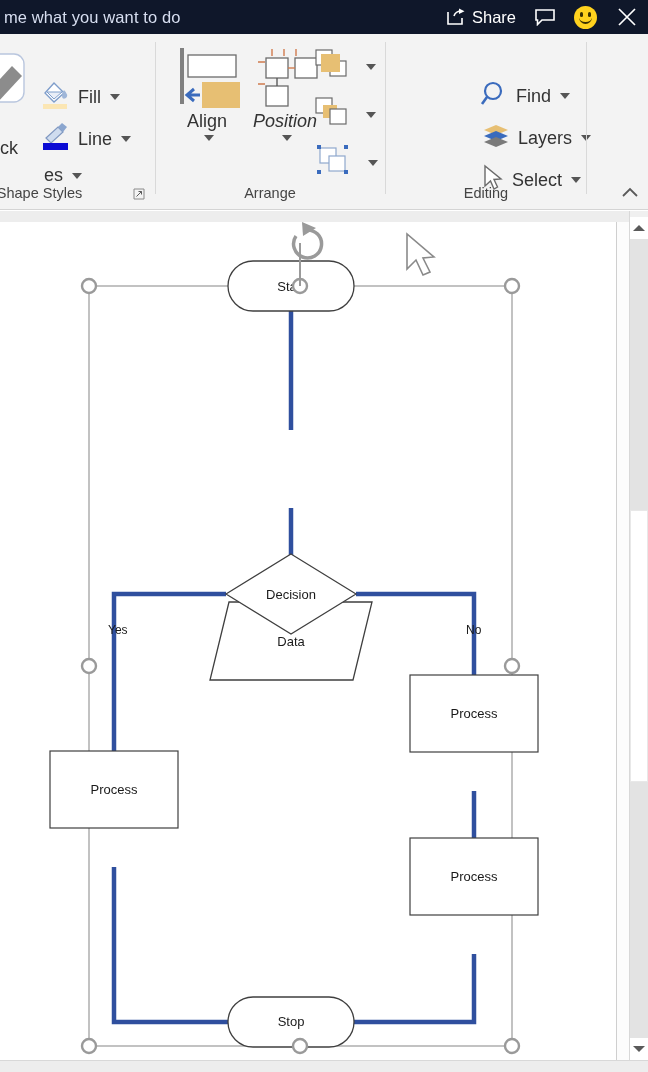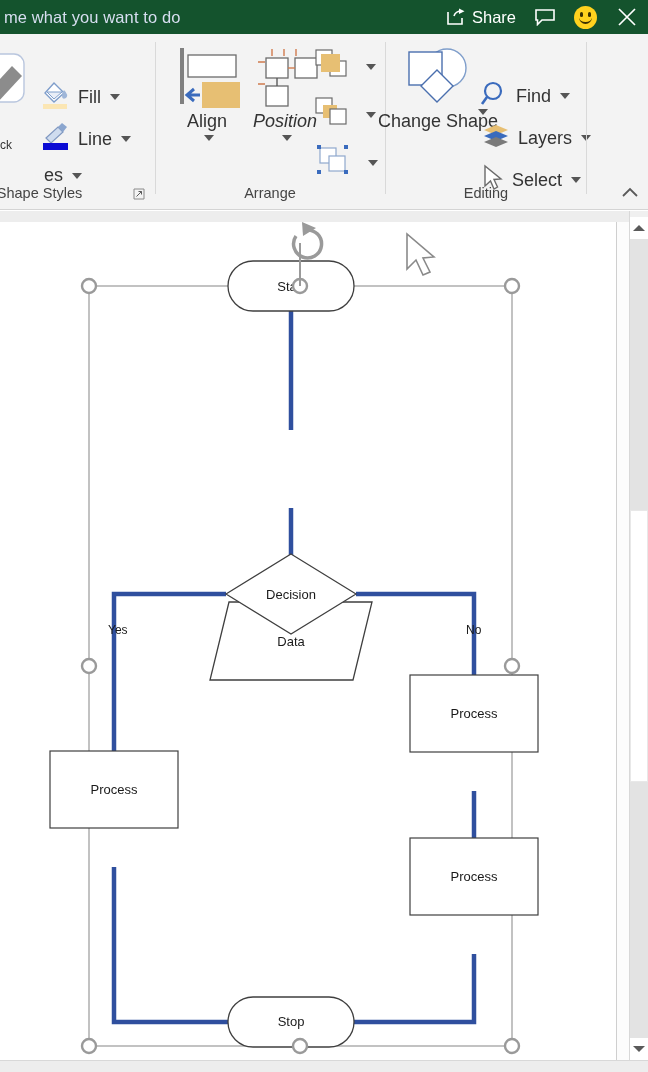--- a/index.html
+++ b/index.html
@@ -7,21 +7,21 @@
     width: 648px; height: 1072px;
     overflow: hidden;
     font-family: "Liberation Sans", sans-serif;
     background: #ffffff;
   }
   #app { position: relative; width: 648px; height: 1072px; }
 
   
   .titlebar {
     position: absolute; left: 0; top: 0; width: 648px; height: 34px;
-    background: #14532d;
+    background: #0f172a;
     display: flex; align-items: center;
   }
   .tellme {
     color: #d7def0; font-size: 16.5px; margin-left: 4px;
     white-space: nowrap; letter-spacing: .1px;
   }
   .tb-right {
     margin-left: auto; display: flex; align-items: center; height: 34px;
   }
   .tb-btn {
@@ -179,21 +179,21 @@
 
   <div class="ribbon">
 
     <div class="rgroup" style="left:0; width:155px;">
 
       <svg style="position:absolute; left:-20px; top:12px; width:60px; height:95px;" viewBox="0 0 60 95">
         <path d="M-10 8 H34 a10 10 0 0 1 10 10 V46 a10 10 0 0 1 -10 10 H-10 Z" fill="#fff" stroke="#b9c6de" stroke-width="1.4"></path>
         <path d="M8 46 L32 20 L42 30 L18 56 Z" fill="#8c8c8c"></path>
         <path d="M2 56 L10 44 L18 56 Z" fill="#f2f2f2" stroke="#9aa6bb" stroke-width="1"></path>
       </svg>
-      <div style="position:absolute; left:0; top:104px; font-size:12px; color:#333;">ck</div>
+      <div style="position:absolute; left:0; top:104px; font-size:18px; color:#333;">ck</div>
       <div class="btn-row" style="left:0; top:131px;">
         <span style="font-size:18px; color:#333;margin-left:44px;">es</span>
         <span class="caret"></span>
       </div>
 
       <div class="btn-row" style="left:42px; top:46px;">
         <span>
           <svg width="30" height="30" viewBox="0 0 30 30">
             <path d="M12 3 L22 13 L12 22 L3 13 Z" fill="#fff" stroke="#7f9ecb" stroke-width="1.4"></path>
             <path d="M5 12 L12 19 L20 12 Z" fill="#e9eef7" stroke="#7f9ecb" stroke-width="1"></path>
@@ -295,31 +295,20 @@
         <span class="caret" style="margin-left:10px;"></span>
       </div>
 
       <div class="rgroup-label">Arrange</div>
     </div>
 
     <div class="rsep" style="left:385px;"></div>
 
     <div class="rgroup" style="left:386px; width:200px;">
 
-      <div class="bigbtn" style="left:4px; top:12px; width:96px;">
-        <span>
-          <svg width="74" height="62" viewBox="0 0 74 62">
-            <circle cx="46" cy="22" r="19" fill="#fff" stroke="#7f9ecb" stroke-width="1.4"></circle>
-            <rect x="8" y="6" width="33" height="33" fill="#fff" stroke="#4a6fae" stroke-width="1.4"></rect>
-            <path d="M36 24 L52 40 L36 56 L20 40 Z" fill="#fff" stroke="#4a6fae" stroke-width="1.4"></path>
-          </svg>
-        </span>
-        <span class="btn-label">Change Shape</span>
-        <span class="caret" style="position:absolute; right:-2px; bottom:16px;"></span>
-      </div>
 
       <div class="btn-row" style="left:94px; top:46px;">
         <span>
           <svg width="30" height="28" viewBox="0 0 30 28">
             <circle cx="13" cy="11" r="8" fill="none" stroke="#3a6bbd" stroke-width="2.2"></circle>
             <path d="M7 17 L2 24" stroke="#3a6bbd" stroke-width="2.6" fill="none"></path>
           </svg>
         </span>
         <span class="btn-label">Find</span>
         <span class="caret"></span>

